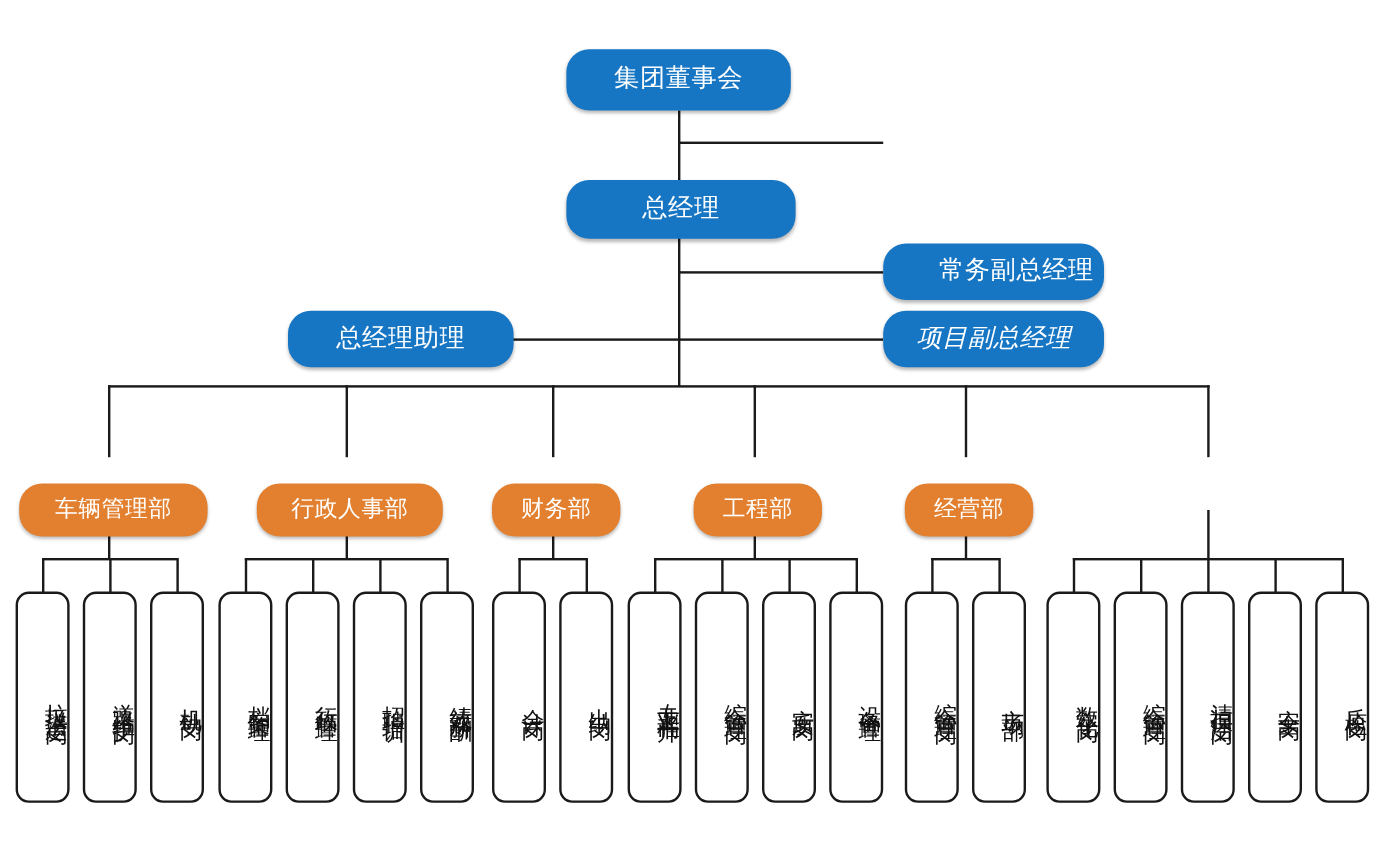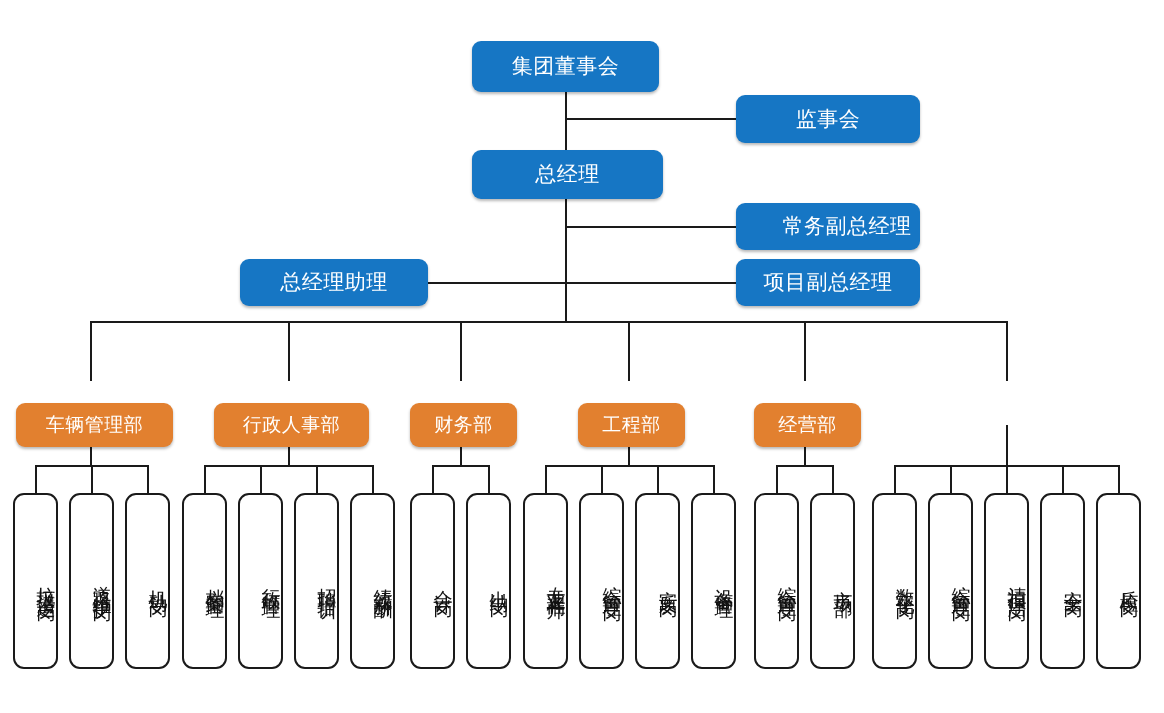--- a/index.html
+++ b/index.html
@@ -28,21 +28,21 @@
   .line.v { width: 2px; }
 
   
   .node {
     position: absolute;
     box-sizing: border-box;
     display: flex;
     align-items: center;
     justify-content: center;
     text-align: center;
-    border-radius: 9px;
+    border-radius: 19px;
     color: #ffffff;
     line-height: 1.15;
     white-space: nowrap;
     letter-spacing: 0.5px;
   }
   .node.blue {
     background: #1676c4;
     box-shadow: 0 2px 3px rgba(0,0,0,0.28);
     font-size: 21px;
   }
@@ -131,33 +131,30 @@
   <div class="line v" style="left:894px; top:465px; height:29px;"></div>
   <div class="line v" style="left:950px; top:465px; height:29px;"></div>
   <div class="line v" style="left:1006px; top:465px; height:29px;"></div>
   <div class="line v" style="left:1062px; top:465px; height:29px;"></div>
   <div class="line v" style="left:1118px; top:465px; height:29px;"></div>
 
   <div class="node blue" style="left:472px; top:41px; width:187px; height:51px;">
     <span>集团董事会</span>
   </div>
 
-  <div class="node blue" style="left:736px; top:95px; width:184px; height:48px;">
-    <span>监事会</span>
-  </div>
 
   <div class="node blue" style="left:472px; top:150px; width:191px; height:49px;">
     <span>总经理</span>
   </div>
 
   <div class="node blue" style="left:736px; top:203px; width:184px; height:47px;padding-left:38px;">
     <span>常务副总经理</span>
   </div>
 
-  <div class="node blue" style="left:736px; top:259px; width:184px; height:47px;">
+  <div class="node blue" style="left:736px; top:259px; width:184px; height:47px;font-style:italic;">
     <span>项目副总经理</span>
   </div>
 
   <div class="node blue" style="left:240px; top:259px; width:188px; height:47px;">
     <span>总经理助理</span>
   </div>
 
   <div class="node orange" style="left:16px; top:381px; width:157px; height:44px;">
     <span>车辆管理部</span>
   </div>

